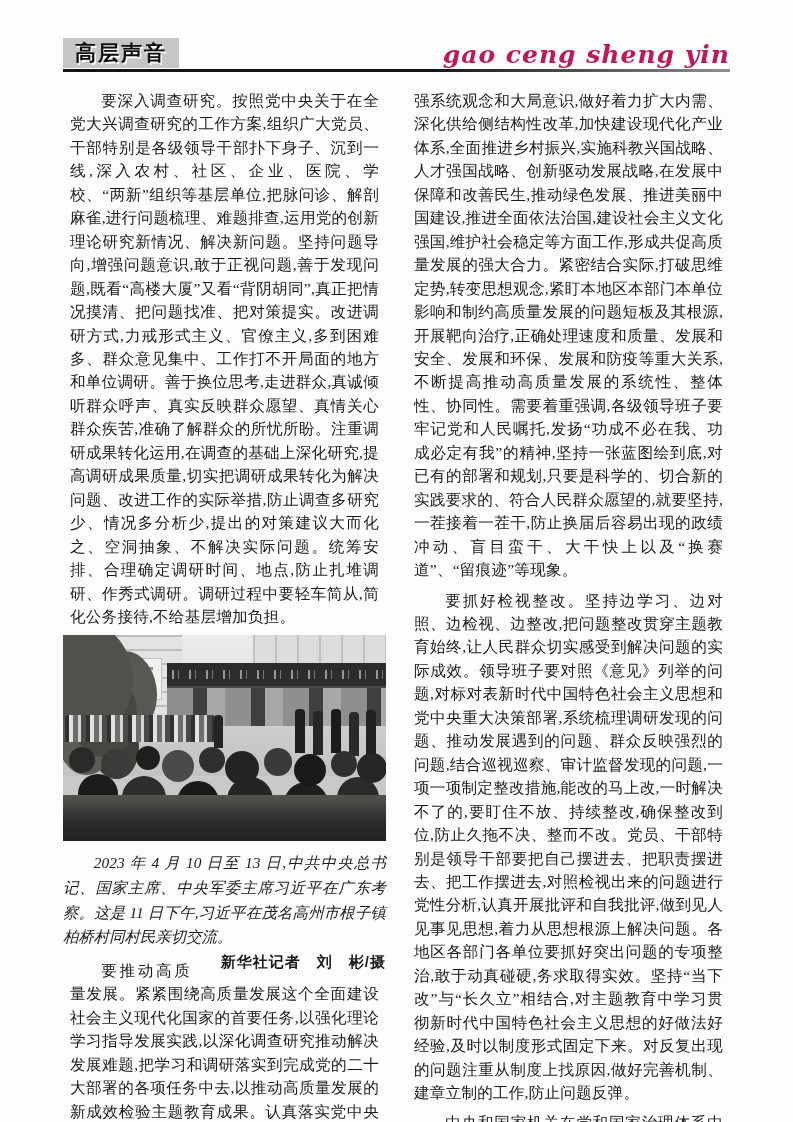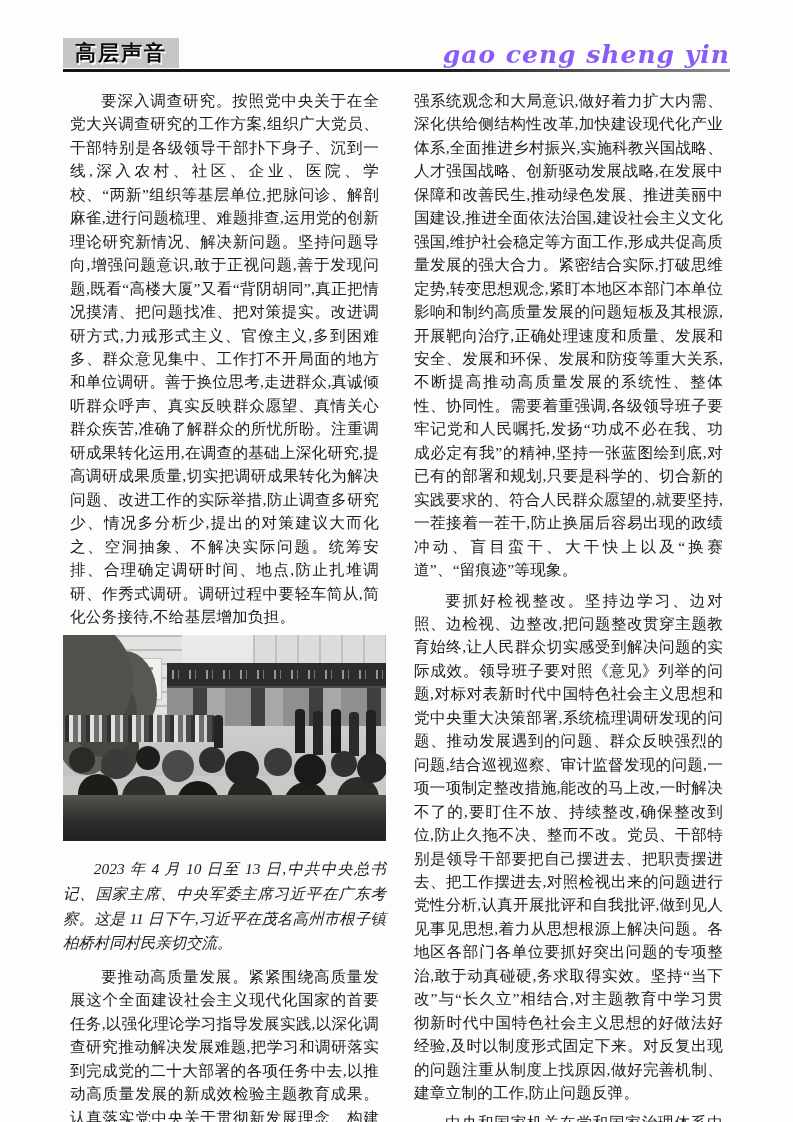--- a/index.html
+++ b/index.html
@@ -9,21 +9,21 @@
   }
   
   .hdr{position:absolute;left:63px;top:38px;width:667px;height:34px;}
   .section-box{
     position:absolute;left:0;top:0;background:#c6c6c6;padding:3px 12px 4px 12px;
     font-family:"Liberation Sans","DejaVu Sans",sans-serif;font-weight:bold;
     font-size:21px;letter-spacing:2px;color:#0d0d0d;
     text-shadow:1.5px 1.5px 0 rgba(255,255,255,.95);line-height:1.1;z-index:2;
   }
   .pinyin{
-    position:absolute;right:0;top:2px;color:#8b5cf6;
+    position:absolute;right:0;top:2px;color:#be185d;
     font-family:"DejaVu Serif","Liberation Serif",serif;font-style:italic;font-weight:bold;
     font-size:25px;letter-spacing:1px;
   }
   .hdr-rule{
     position:absolute;left:0;top:31px;width:667px;height:3px;
     background:linear-gradient(to right,#141414 55%,#8f8f8f 100%);
   }
   
   .columns{position:absolute;left:63px;top:82px;width:667px;display:flex;gap:21px;}
   .col{width:323px;}
@@ -88,21 +88,21 @@
       228px 10px 0 3px #1a1a18, 262px 4px 0 0 #30302e, 290px 8px 0 2px #262624,
       16px 34px 0 7px #1c1c1a, 62px 38px 0 9px #2e2e2c, 116px 42px 0 8px #191917,
       168px 40px 0 10px #242422, 224px 44px 0 9px #1e1e1c, 276px 38px 0 8px #2b2b29;
   }
   .ph-crowd-base{
     position:absolute;left:0;bottom:0;width:323px;height:46px;
     background:linear-gradient(#53534f,#2b2b29 60%,#222220);
   }
   
   .caption{
-    margin:16px 0 0 0;font-style:italic;font-size:15.4px;line-height:24.6px;
+    margin:10px 0 0 0;font-style:italic;font-size:15.4px;line-height:24.6px;
     text-align:justify;text-indent:2em;
   }
   .credit{
     float:right;font-style:normal;font-weight:bold;
     font-family:"Liberation Sans","DejaVu Sans",sans-serif;font-size:15px;letter-spacing:1px;
   }
   .after-caption{margin-top:9px;}
 </style>
 </head>
 <body>
@@ -135,20 +135,21 @@
           <div class="ph-rowpeople"></div>
           <div class="ph-speaker"></div>
           <div class="ph-officials"></div>
           <div class="ph-heads"></div>
           <div class="ph-crowd-base"></div>
         </div>
       </figure>
 
       <div class="caption">
         <span>2023 年 4 月 10 日至 13 日,中共中央总书记、国家主席、中央军委主席习近平在广东考察。这是 11 日下午,习近平在茂名高州市根子镇柏桥村同村民亲切交流。</span>
+        <span class="credit">新华社记者　刘　彬/摄</span>
       </div>
 
       <p class="body indent after-caption">要推动高质量发展。紧紧围绕高质量发展这个全面建设社会主义现代化国家的首要任务,以强化理论学习指导发展实践,以深化调查研究推动解决发展难题,把学习和调研落实到完成党的二十大部署的各项任务中去,以推动高质量发展的新成效检验主题教育成果。认真落实党中央关于贯彻新发展理念、构建新发展格局、推动高质量发展的一系列要求和决策部署,增</p>
 
     </section>
 
     <section class="col">
       <p class="body">强系统观念和大局意识,做好着力扩大内需、深化供给侧结构性改革,加快建设现代化产业体系,全面推进乡村振兴,实施科教兴国战略、人才强国战略、创新驱动发展战略,在发展中保障和改善民生,推动绿色发展、推进美丽中国建设,推进全面依法治国,建设社会主义文化强国,维护社会稳定等方面工作,形成共促高质量发展的强大合力。紧密结合实际,打破思维定势,转变思想观念,紧盯本地区本部门本单位影响和制约高质量发展的问题短板及其根源,开展靶向治疗,正确处理速度和质量、发展和安全、发展和环保、发展和防疫等重大关系,不断提高推动高质量发展的系统性、整体性、协同性。需要着重强调,各级领导班子要牢记党和人民嘱托,发扬“功成不必在我、功成必定有我”的精神,坚持一张蓝图绘到底,对已有的部署和规划,只要是科学的、切合新的实践要求的、符合人民群众愿望的,就要坚持,一茬接着一茬干,防止换届后容易出现的政绩冲动、盲目蛮干、大干快上以及“换赛道”、“留痕迹”等现象。</p>
       <p class="body indent">要抓好检视整改。坚持边学习、边对照、边检视、边整改,把问题整改贯穿主题教育始终,让人民群众切实感受到解决问题的实际成效。领导班子要对照《意见》列举的问题,对标对表新时代中国特色社会主义思想和党中央重大决策部署,系统梳理调研发现的问题、推动发展遇到的问题、群众反映强烈的问题,结合巡视巡察、审计监督发现的问题,一项一项制定整改措施,能改的马上改,一时解决不了的,要盯住不放、持续整改,确保整改到位,防止久拖不决、整而不改。党员、干部特别是领导干部要把自己摆进去、把职责摆进去、把工作摆进去,对照检视出来的问题进行党性分析,认真开展批评和自我批评,做到见人见事见思想,着力从思想根源上解决问题。各地区各部门各单位要抓好突出问题的专项整治,敢于动真碰硬,务求取得实效。坚持“当下改”与“长久立”相结合,对主题教育中学习贯彻新时代中国特色社会主义思想的好做法好经验,及时以制度形式固定下来。对反复出现的问题注重从制度上找原因,做好完善机制、建章立制的工作,防止问题反弹。</p>
       <p class="body indent">中央和国家机关在党和国家治理体系中处于特殊重要位置,离党中央最近,服务党中央最直接,对开展好这次主题教育具有风向标作用。这次主题教育,中央</p>

